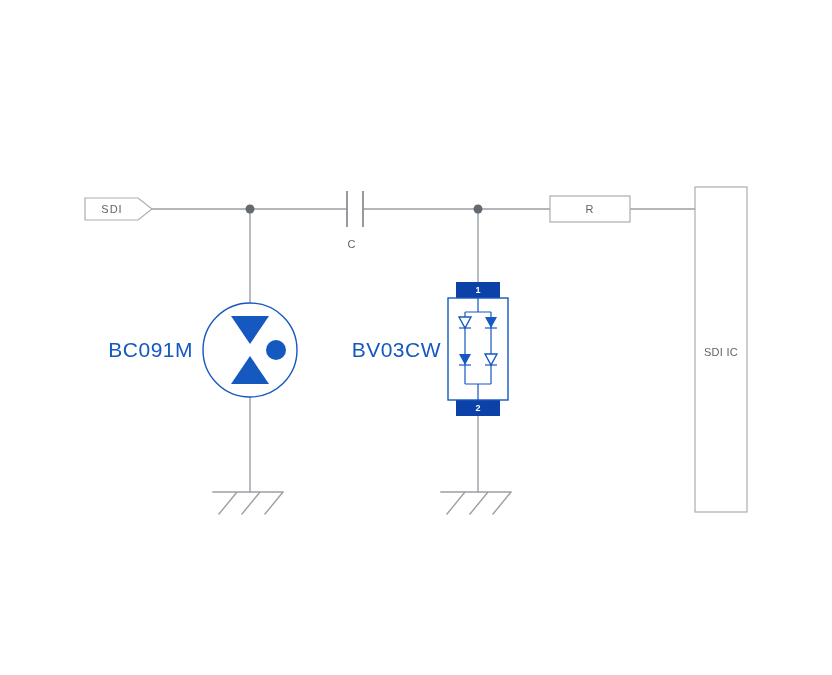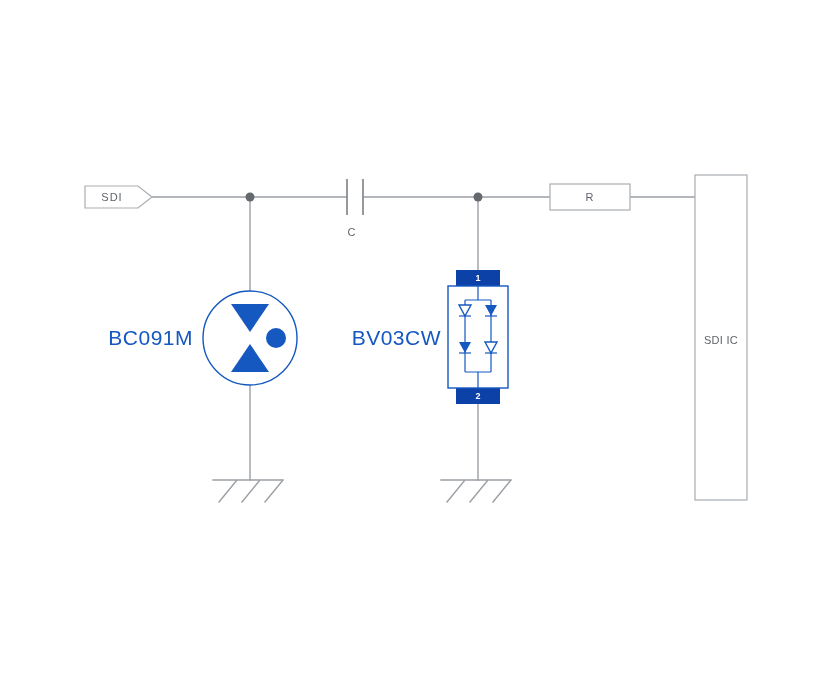--- a/index.html
+++ b/index.html
@@ -7,20 +7,21 @@
     padding: 0;
     background: #ffffff;
   }
   .canvas {
     position: relative;
     width: 832px;
     height: 527px;
     background: #ffffff;
     font-family: "Liberation Sans", sans-serif;
     overflow: hidden;
+    margin-top: 12px;
   }
   svg { display: block; }
   text { font-family: "Liberation Sans", sans-serif; }
 
   .wire        { stroke: var(--wire-gray, #9aa0a6); stroke-width: 1.4; fill: none; stroke-linecap: square; }
   .outline-gray{ stroke: var(--outline-gray, #a9adb2); fill: #ffffff; stroke-width: 1.2; }
   .junction    { fill: var(--junction-gray, #64696e); }
   .cap-plate   { stroke: var(--plate-gray, #8b9095); stroke-width: 1.8; fill: none; stroke-linecap: butt; }
 
   .blue-outline{ stroke: var(--component-blue, #1558c0); fill: #ffffff; stroke-width: 1.4; }

